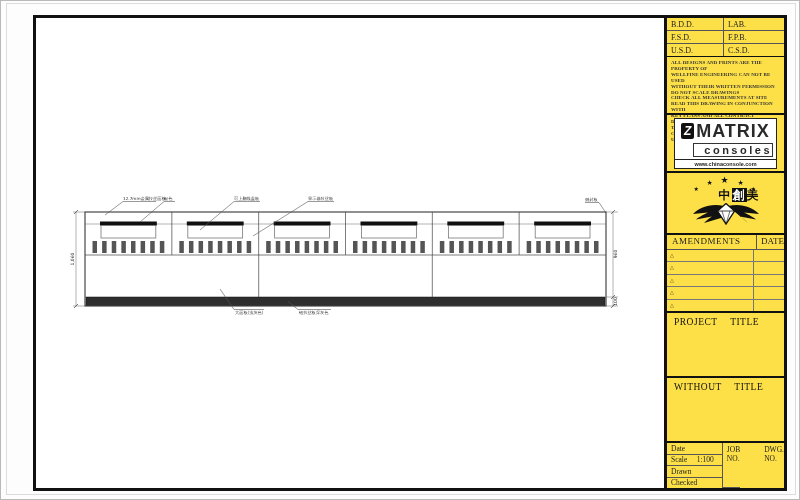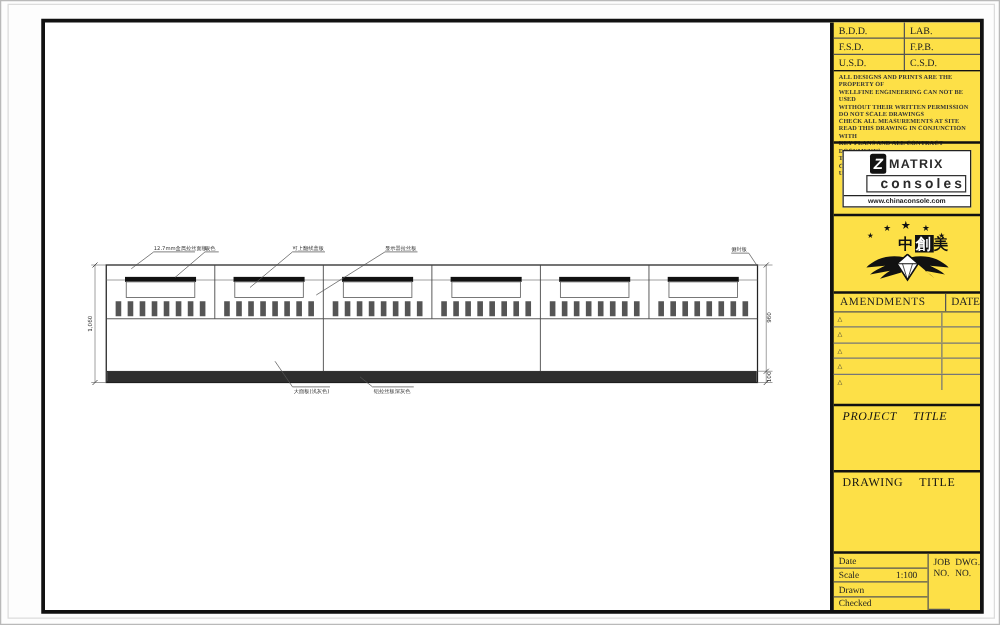--- a/index.html
+++ b/index.html
@@ -28,21 +28,21 @@
   .approval .cell{border-bottom:1px solid #555;border-right:1px solid #555;font-size:8px;
                   padding:1px 0 0 4px;line-height:11px;}
   .approval .cell.last-col{border-right:none;}
   .disclaimer{top:38px;height:57px;border-top:1.5px solid #111;padding:3px 2px 0 4px;}
   .disclaimer div{font-size:5px;line-height:5.9px;letter-spacing:0.1px;font-weight:bold;color:#333;}
   .logo-sec{top:95px;height:58px;display:flex;align-items:center;justify-content:center;}
   .logo-box{width:101px;border:1.5px solid #222;background:#fff;}
   .logo-row1{display:flex;align-items:center;justify-content:center;padding:2px 2px 0 2px;gap:2px;}
   .logo-z{width:13px;height:16px;background:#111;color:#fff;font-family:"Liberation Sans",sans-serif;
           font-weight:bold;font-style:italic;font-size:12px;line-height:16px;text-align:center;border-radius:2px;}
-  .logo-brand{font-family:"Liberation Sans",sans-serif;font-weight:bold;font-size:10px;
+  .logo-brand{font-family:"Liberation Sans",sans-serif;font-weight:bold;font-size:18px;
               letter-spacing:1px;color:#2a2a2a;}
   .logo-sub{margin:1px 3px 2px 18px;border:1px solid #333;text-align:right;
             font-family:"Liberation Sans",sans-serif;font-weight:bold;font-size:11px;
             letter-spacing:2.5px;color:#2a2a2a;line-height:12px;}
   .logo-url{border-top:1.5px solid #222;font-family:"Liberation Sans",sans-serif;font-weight:bold;
             font-size:5.5px;text-align:center;line-height:8px;color:#222;}
   .emblem-sec{top:153px;height:62px;display:flex;align-items:center;justify-content:center;}
   .emblem{position:relative;width:68px;height:54px;}
   .star{position:absolute;color:#111;line-height:1;}
   .emb-text{position:absolute;top:12px;left:0;width:68px;text-align:right;font-weight:bold;
@@ -51,32 +51,32 @@
   .emb-wings{position:absolute;left:1px;top:27px;}
   .amendments{top:215px;height:78px;}
   .amend-head{display:flex;height:14px;border-bottom:1px solid #555;}
   .amend-head .h1{width:101px;border-right:1px solid #555;font-size:9px;letter-spacing:0.5px;
                   padding:1px 0 0 5px;box-sizing:border-box;}
   .amend-head .h2{flex:1;font-size:9px;padding:1px 0 0 4px;}
   .amend-row{display:flex;height:12.4px;border-bottom:1px solid #777;box-sizing:border-box;}
   .amend-row .c1{width:87px;border-right:1px solid #777;font-size:5px;padding:2px 0 0 3px;
                  box-sizing:border-box;color:#333;}
   .amend-row:last-child{border-bottom:none;}
-  .ptitle{top:305px;height:65px;font-style:italic;}
+  .ptitle{top:293px;height:65px;}
   .dtitle{top:358px;height:65px;}
   .wide-label{font-size:9.5px;letter-spacing:0.5px;word-spacing:10px;padding:4px 0 0 7px;color:#111;}
   .info{top:423px;height:47px;display:flex;}
   .info-left{width:77px;border-right:1px solid #555;display:flex;flex-direction:column;}
   .info-row{flex:1;border-bottom:1px solid #555;font-size:7.5px;display:flex;align-items:center;
             padding:0 8px 0 4px;box-sizing:border-box;justify-content:space-between;}
   .info-row:last-child{border-bottom:none;}
   .info-right{flex:1;display:flex;flex-direction:row;}
   .info-cell{flex:1;border-bottom:1px solid #555;font-size:7.5px;word-spacing:6px;
              padding:2px 0 0 4px;box-sizing:border-box;}
-  .info-cell:last-child{border-bottom:none;}
+  .info-cell:last-child{border-bottom:none;margin-left:20px;}
 </style>
 </head>
 <body>
 
 <div class="canvas">
   <div class="page-shadow"></div>
   <div class="sheet-border"></div>
 
   <svg class="draw-svg" viewBox="0 0 800 500">
 
@@ -276,21 +276,21 @@
           <div class="c1">△</div>
           <div class="c2"></div>
         </div>
     </div>
 
     <div class="tb-sec ptitle">
       <div class="wide-label">PROJECT TITLE</div>
     </div>
 
     <div class="tb-sec dtitle">
-      <div class="wide-label">DRAWING TITLE</div>
+      <div class="wide-label">WITHOUT TITLE</div>
     </div>
 
     <div class="tb-sec info">
       <div class="info-left">
         <div class="info-row">
           <span>Date</span>
         </div>
         <div class="info-row">
           <span>Scale</span>
           <span>1:100</span>

